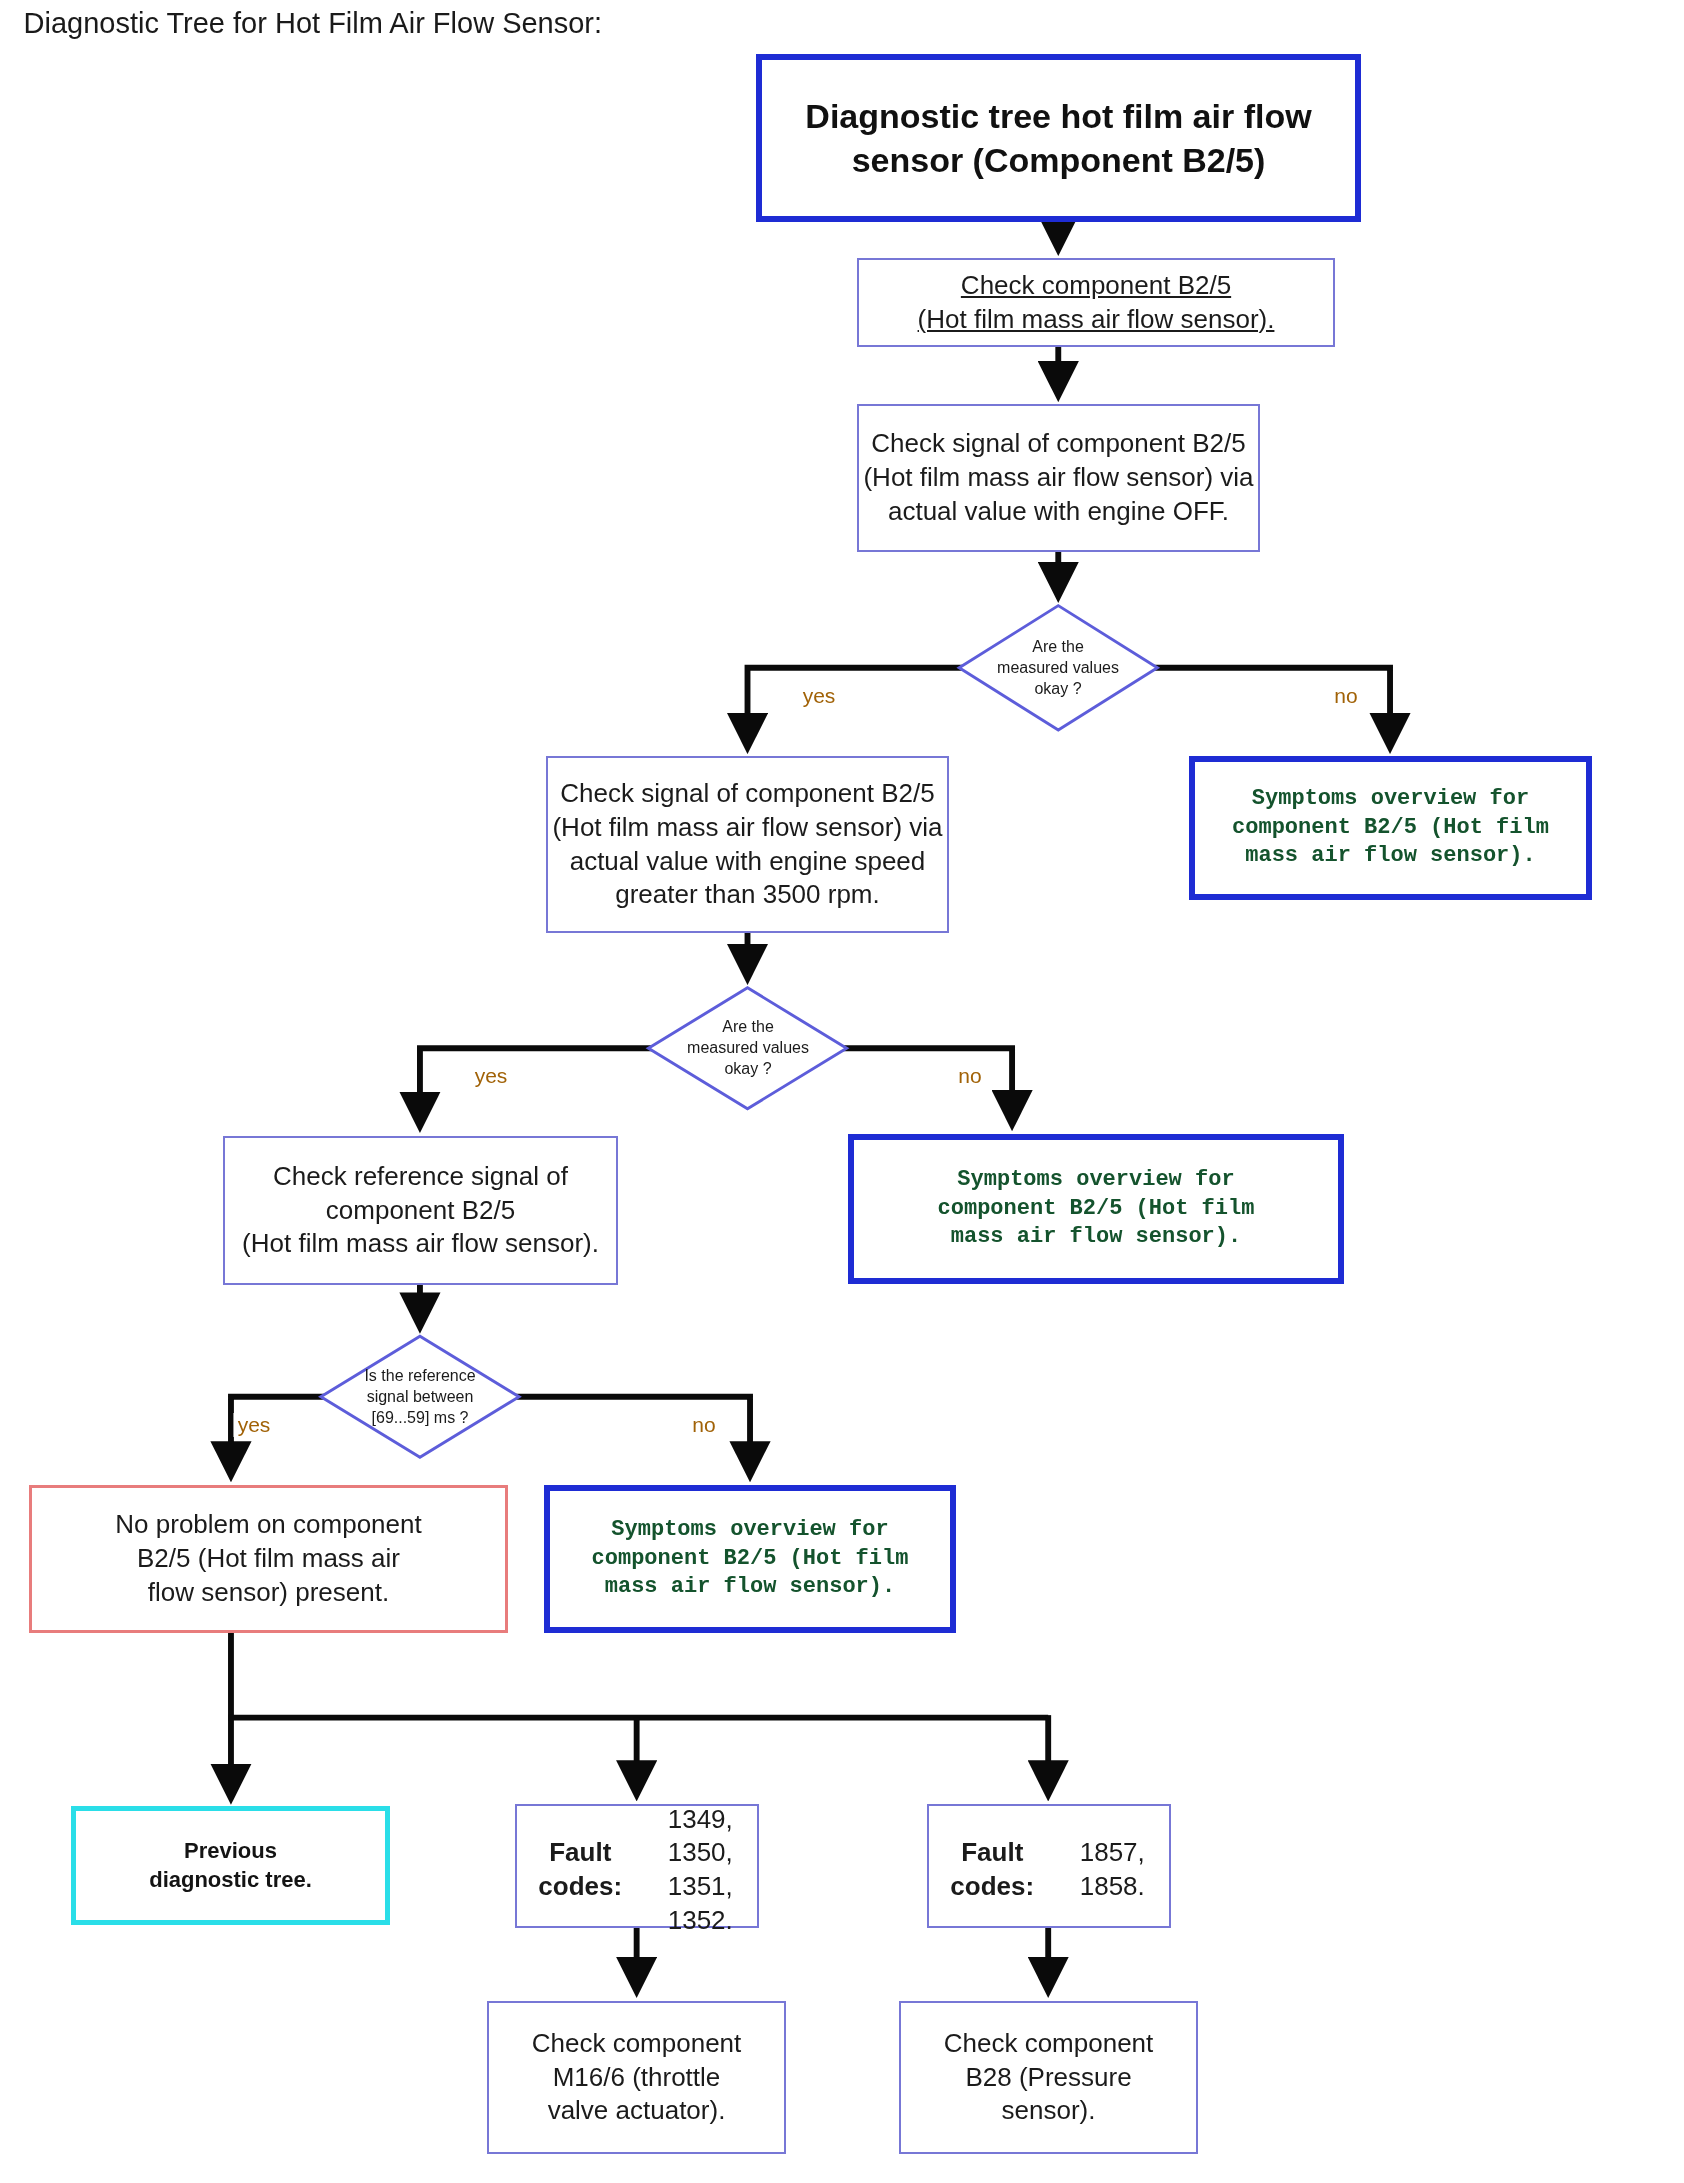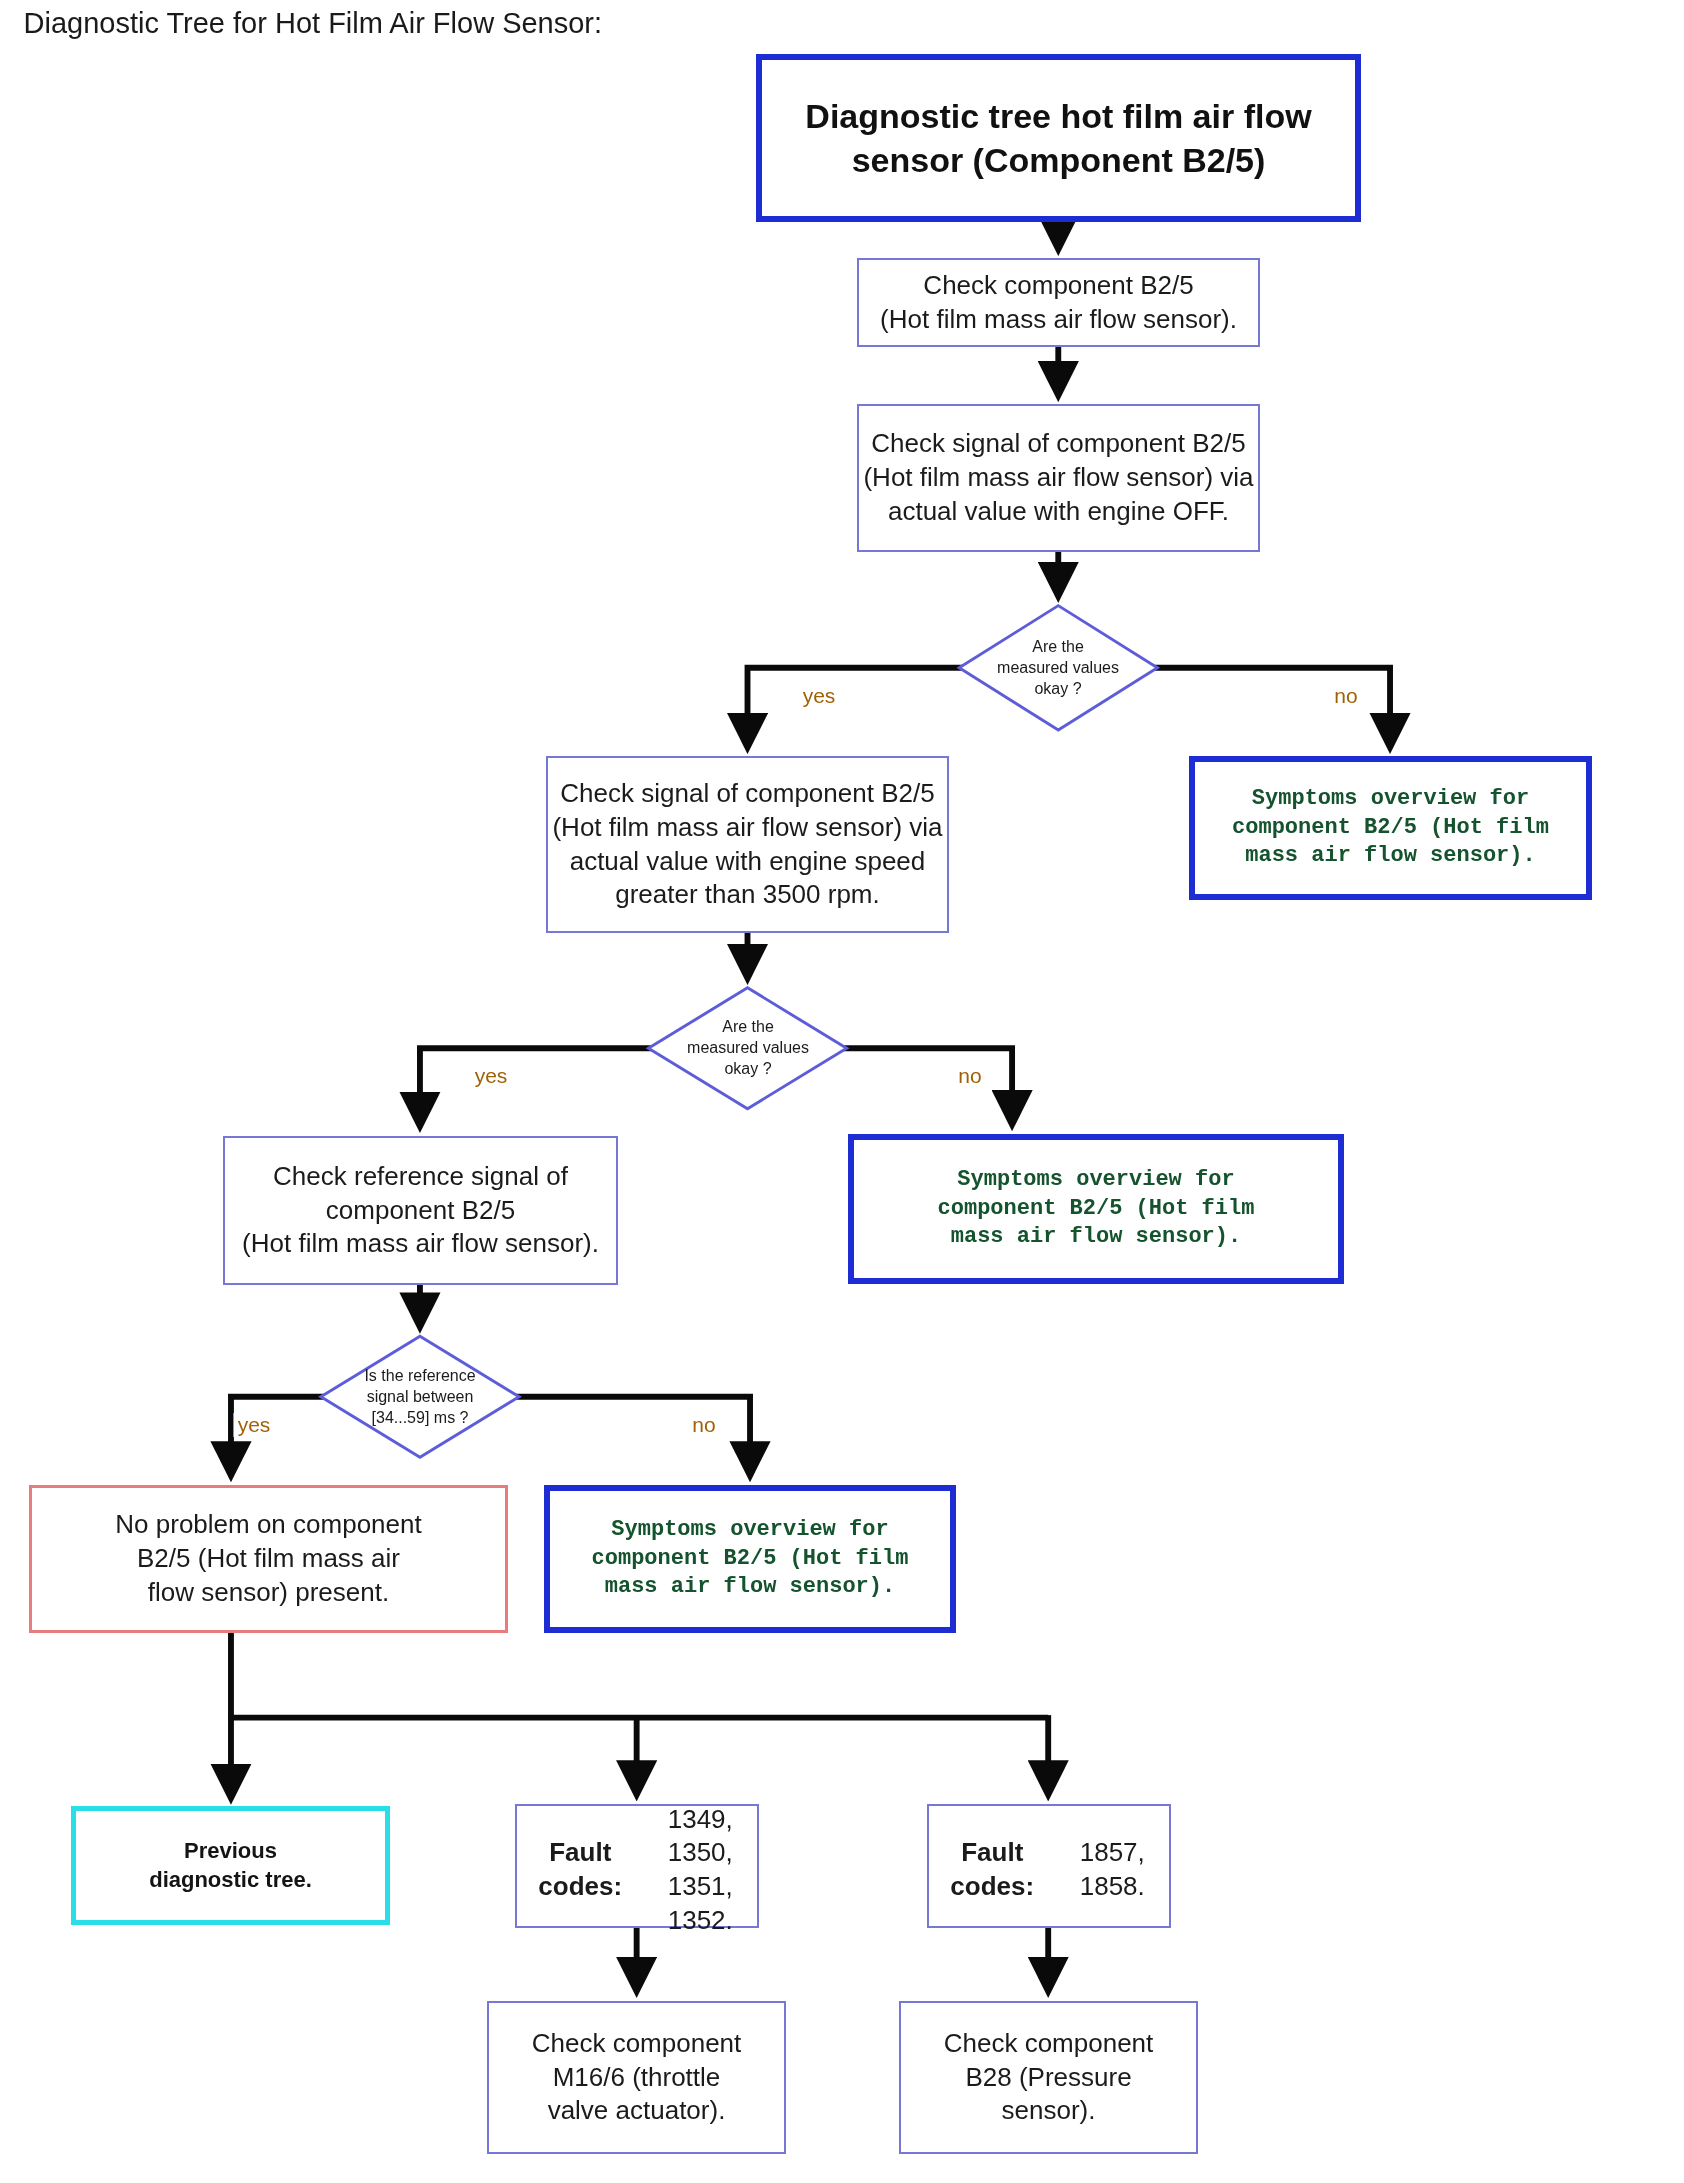--- a/index.html
+++ b/index.html
@@ -67,21 +67,21 @@
     <g stroke="#5d5dda" stroke-width="3.5" fill="#ffffff">
       <polygon points="1142,795 1260,721 1378,795 1260,869"></polygon>
       <polygon points="772,1248 890,1176 1008,1248 890,1320"></polygon>
       <polygon points="382,1663 500,1591 618,1663 500,1735"></polygon>
     </g>
   </svg>
 
   <div class="node rootbox" style="left:756px; top:54px; width:605px; height:168px;">Diagnostic tree hot film air flow
 sensor (Component B2/5)</div>
 
-  <div class="node thin" style="left:857px; top:258px; width:403px; height:89px;">Check component B2/5
+  <div class="node thin" style="left:857px; top:258px; width:478px; height:89px;text-decoration:underline;">Check component B2/5
 (Hot film mass air flow sensor).</div>
 
   <div class="node thin" style="left:857px; top:404px; width:403px; height:148px;">Check signal of component B2/5
 (Hot film mass air flow sensor) via
 actual value with engine OFF.</div>
 
   <div class="diamond-text" style="left:1058px; top:668px;">Are the
 measured values
 okay ?</div>
 
@@ -107,21 +107,21 @@
   <div class="node thin" style="left:223px; top:1136px; width:395px; height:149px;">Check reference signal of
 component B2/5
 (Hot film mass air flow sensor).</div>
 
   <div class="node thick" style="left:848px; top:1134px; width:496px; height:150px;">Symptoms overview for
 component B2/5 (Hot film
 mass air flow sensor).</div>
 
   <div class="diamond-text" style="left:420px; top:1397px;">Is the reference
 signal between
-[34...59] ms ?</div>
+[69...59] ms ?</div>
 
   <span class="edge-label" style="left:254px; top:1397px;">yes</span>
   <span class="edge-label" style="left:704px; top:1397px;">no</span>
 
   <div class="node redbox" style="left:29px; top:1485px; width:479px; height:148px;">No problem on component
 B2/5 (Hot film mass air
 flow sensor) present.</div>
 
   <div class="node thick" style="left:544px; top:1485px; width:412px; height:148px;">Symptoms overview for
 component B2/5 (Hot film

